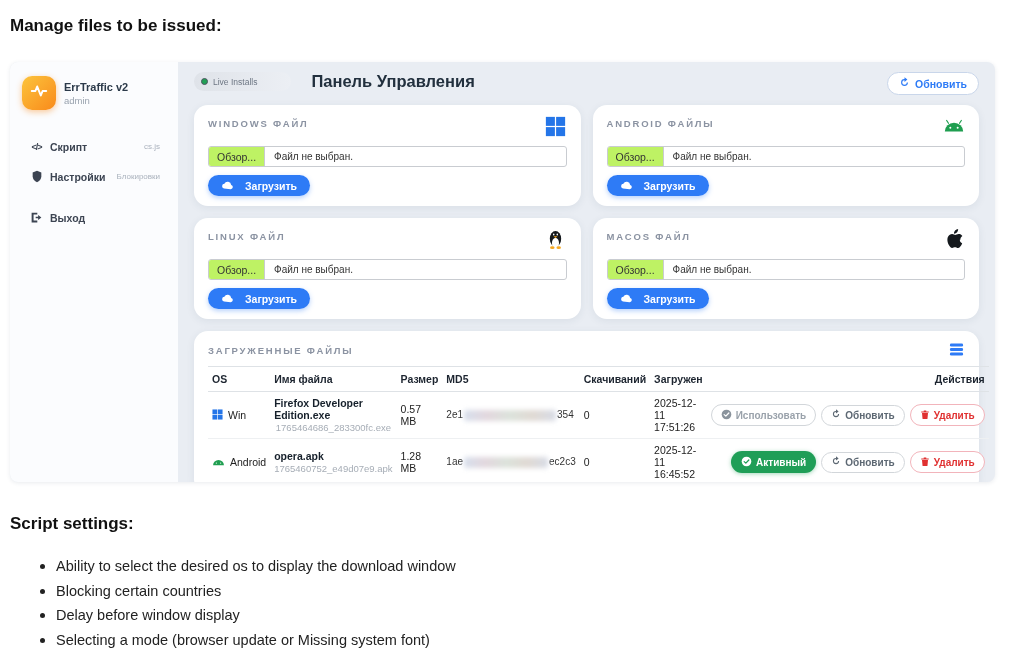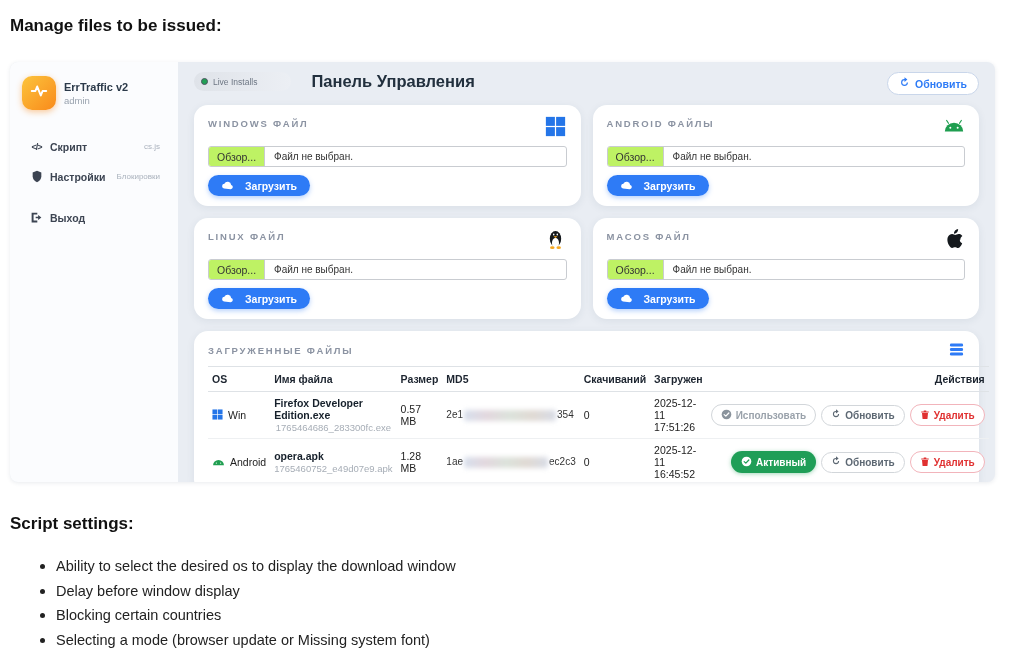--- a/index.html
+++ b/index.html
@@ -398,16 +398,16 @@
           </tbody>
         </table>
       </div>
     </div>
   </div>
 </div>
 
 <h2 class="doc-heading" id="heading-script">Script settings:</h2>
 <ul class="doc-bullets">
   <li>Ability to select the desired os to display the download window</li>
+  <li>Blocking certain countries</li>
   <li>Delay before window display</li>
-  <li>Blocking certain countries</li>
   <li>Selecting a mode (browser update or Missing system font)</li>
 </ul>
 
 </body></html>

